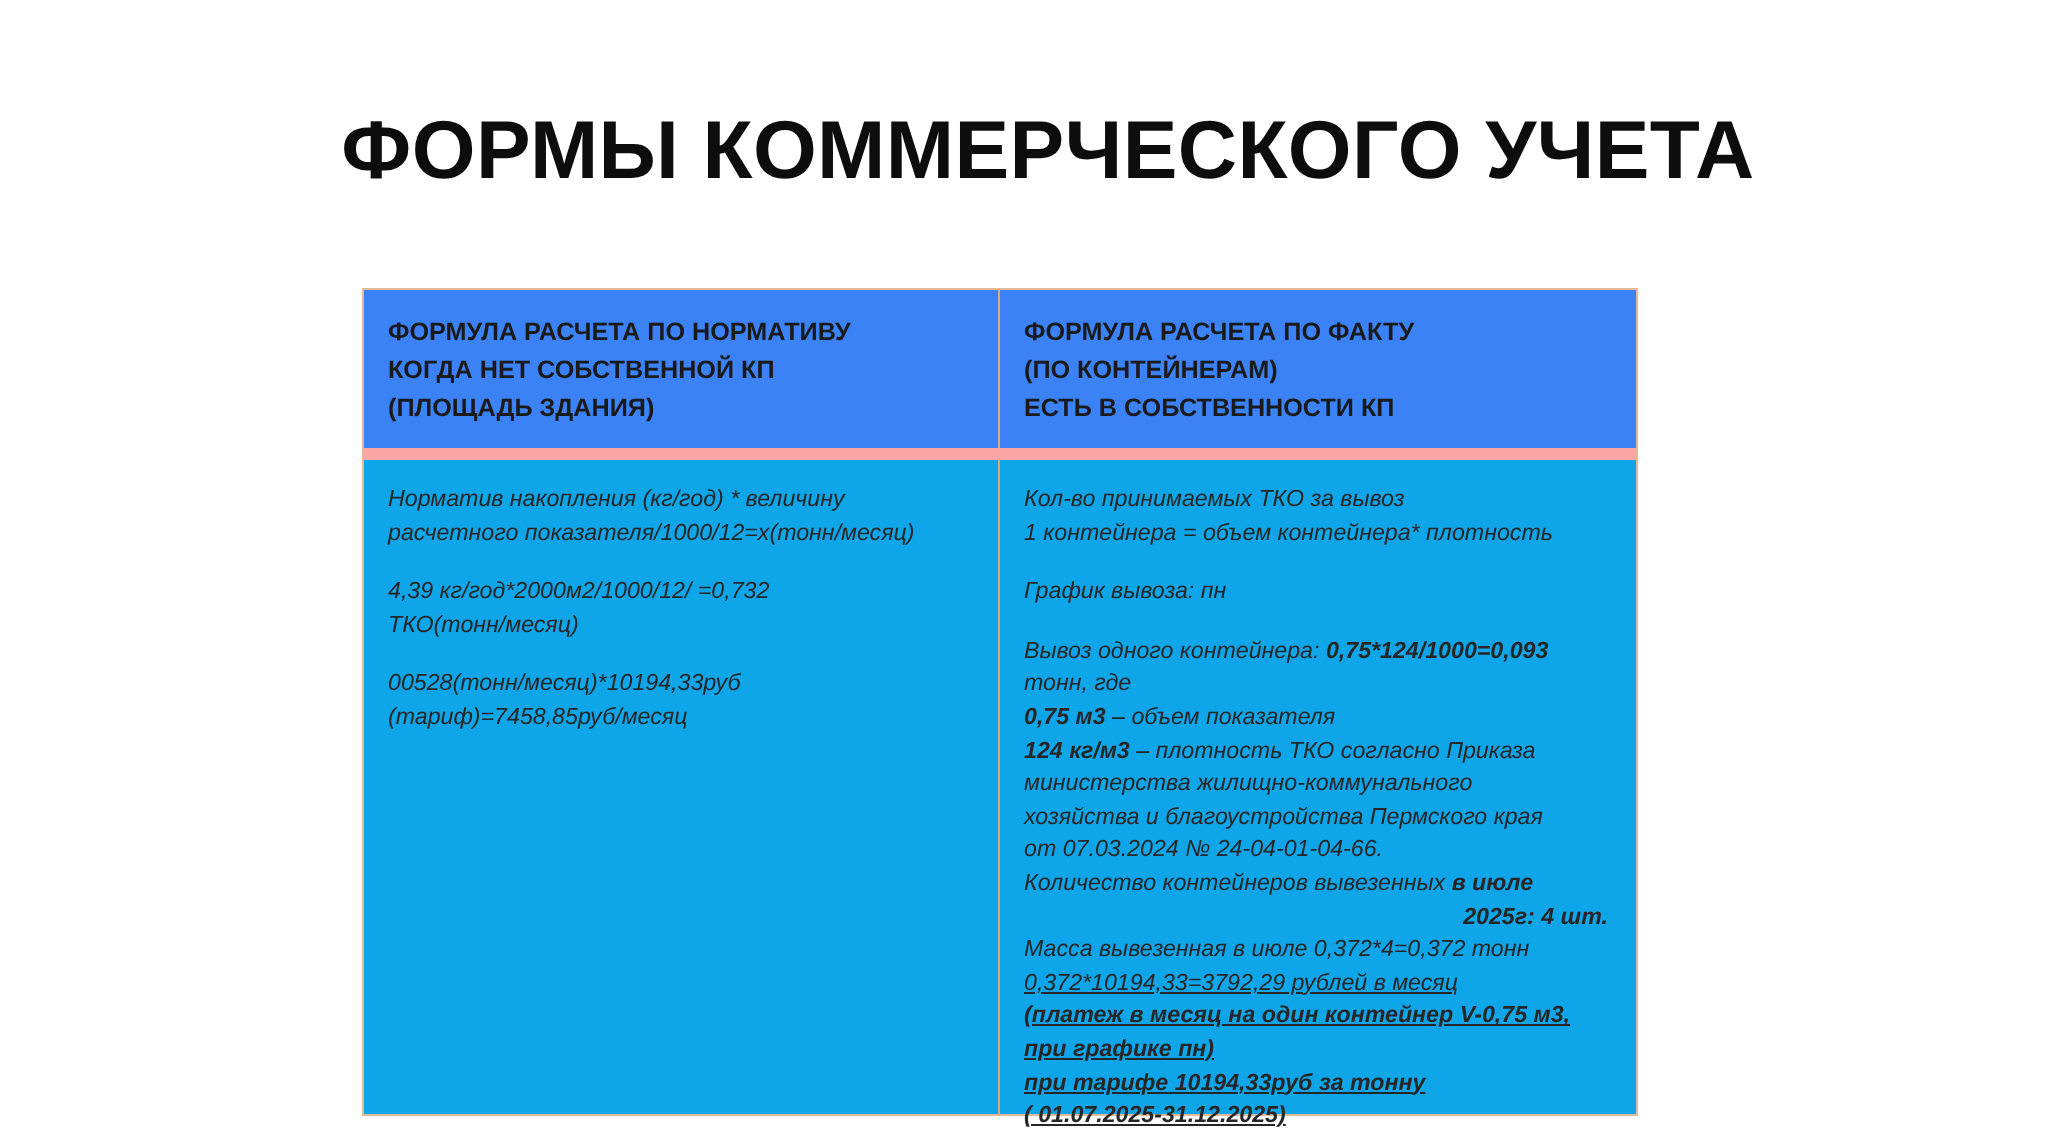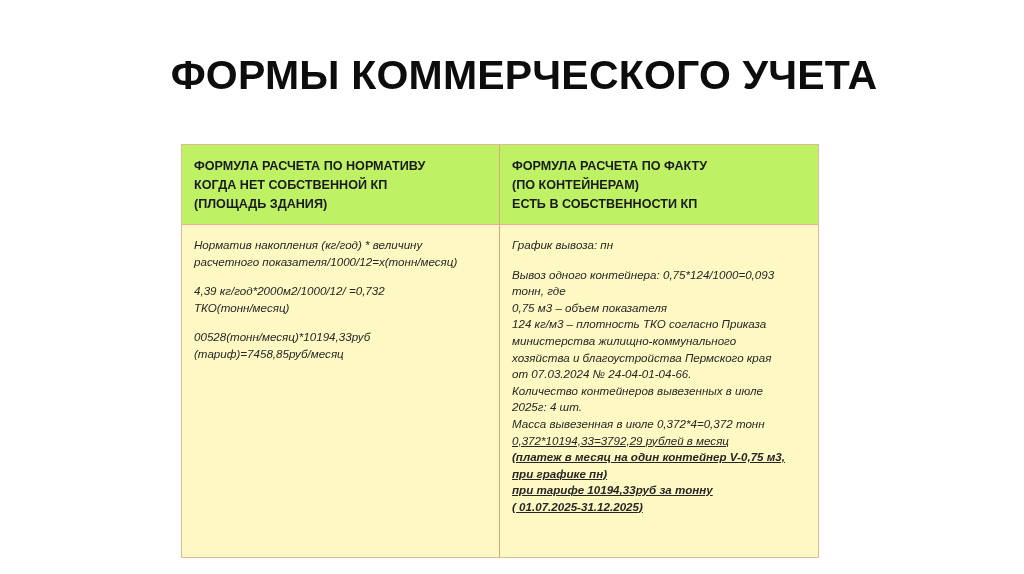--- a/index.html
+++ b/index.html
@@ -41,27 +41,27 @@
     height: 414px;
     box-sizing: border-box;
     border: 1px solid #e3b998;
     display: flex;
     flex-direction: column;
     background: #ffffff;
   }
   .table-head {
     display: flex;
     flex: 0 0 auto;
-    background: #bef264;
-    border-bottom: 1px solid #fca5a5;
+    background: #3b82f6;
+    border-bottom: 6px solid #fca5a5;
   }
   .table-body {
     display: flex;
     flex: 1 1 auto;
-    background: #fef9c3;
+    background: #0ea5e9;
     min-height: 0;
   }
   .col {
     box-sizing: border-box;
     width: 50%;
   }
   .col-left {
     border-right: 1px solid #d9a87c;
   }
 
@@ -81,21 +81,21 @@
     font-style: italic;
     font-size: 11.6px;
     line-height: 16.6px;
     color: #262626;
   }
 
   .para { margin: 0 0 13px 0; }
   .para:last-child { margin-bottom: 0; }
   .line { display: block; }
   .tight { margin-bottom: 0; }
-  .b { font-weight: normal; }
+  .b { font-weight: bold; text-align: right; }
   .u { text-decoration: underline; }
   .bu { font-weight: bold; text-decoration: underline; }
 </style>
 </head>
 <body>
 
 <div class="slide-title">ФОРМЫ КОММЕРЧЕСКОГО УЧЕТА</div>
 
 <div class="table-wrap">
 
@@ -131,20 +131,24 @@
 
       <p class="para">
         <span class="line">00528(тонн/месяц)*10194,33руб</span>
         <span class="line">(тариф)=7458,85руб/месяц</span>
       </p>
 
     </div>
 
     <div class="col body-cell">
 
+      <p class="para">
+        <span class="line">Кол-во принимаемых ТКО за вывоз</span>
+        <span class="line">1 контейнера = объем контейнера* плотность</span>
+      </p>
 
       <p class="para">
         <span class="line">График вывоза: пн</span>
       </p>
 
       <p class="para tight">
         <span class="line"><span>Вывоз одного контейнера: </span><span class="b">0,75*124/1000=0,093</span></span>
         <span class="line">тонн, где</span>
         <span class="line"><span class="b">0,75 м3</span><span> – объем показателя</span></span>
         <span class="line"><span class="b">124 кг/м3</span><span> – плотность ТКО согласно Приказа</span></span>

